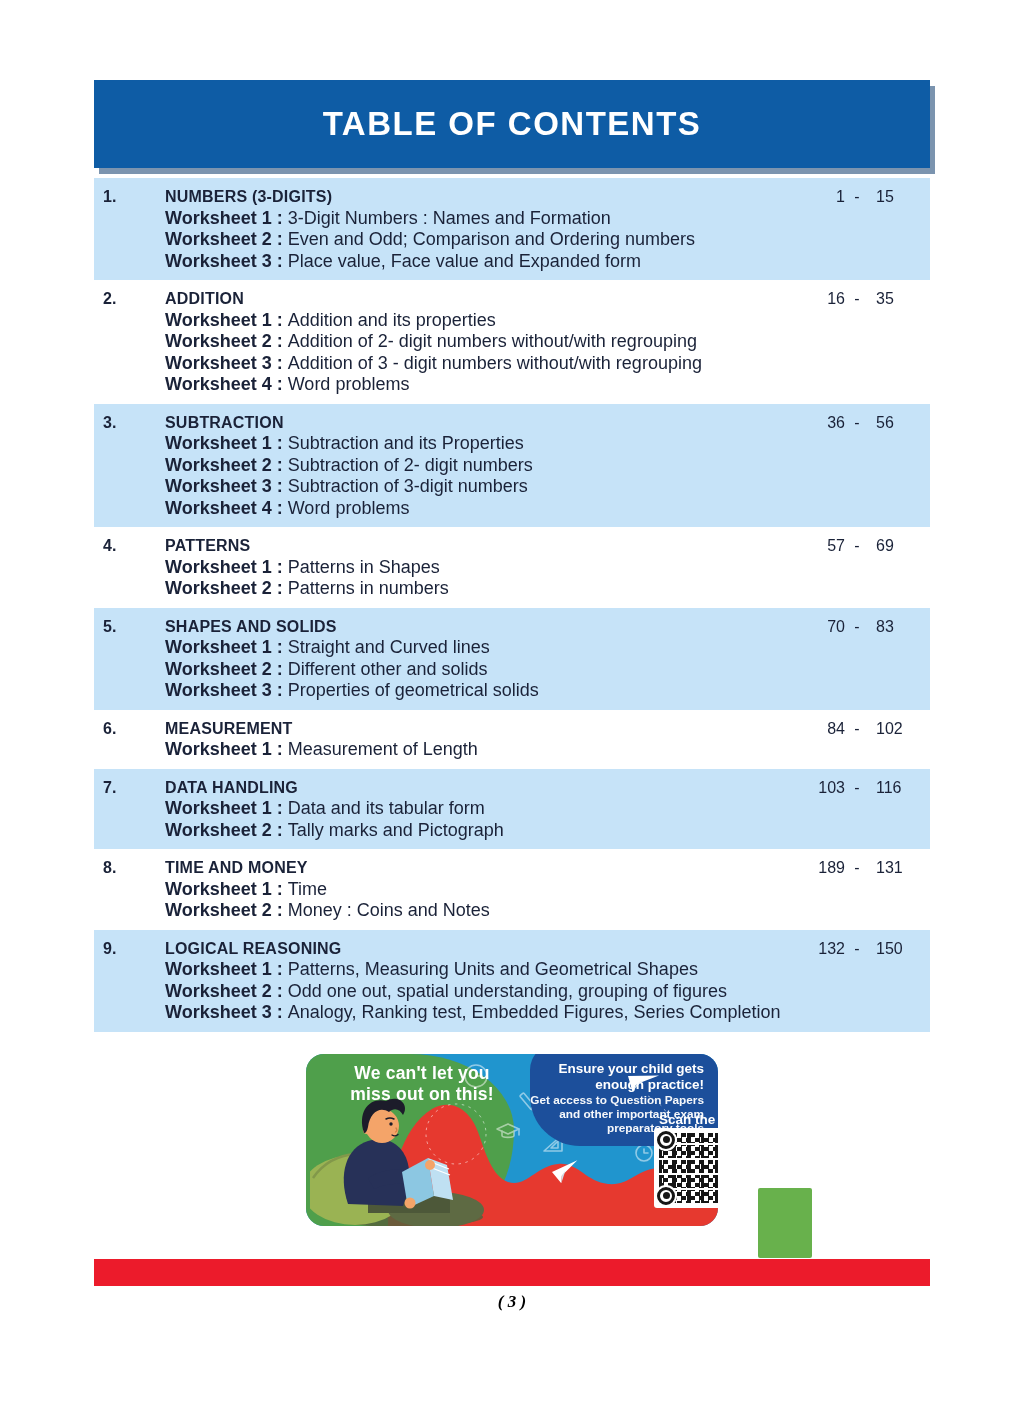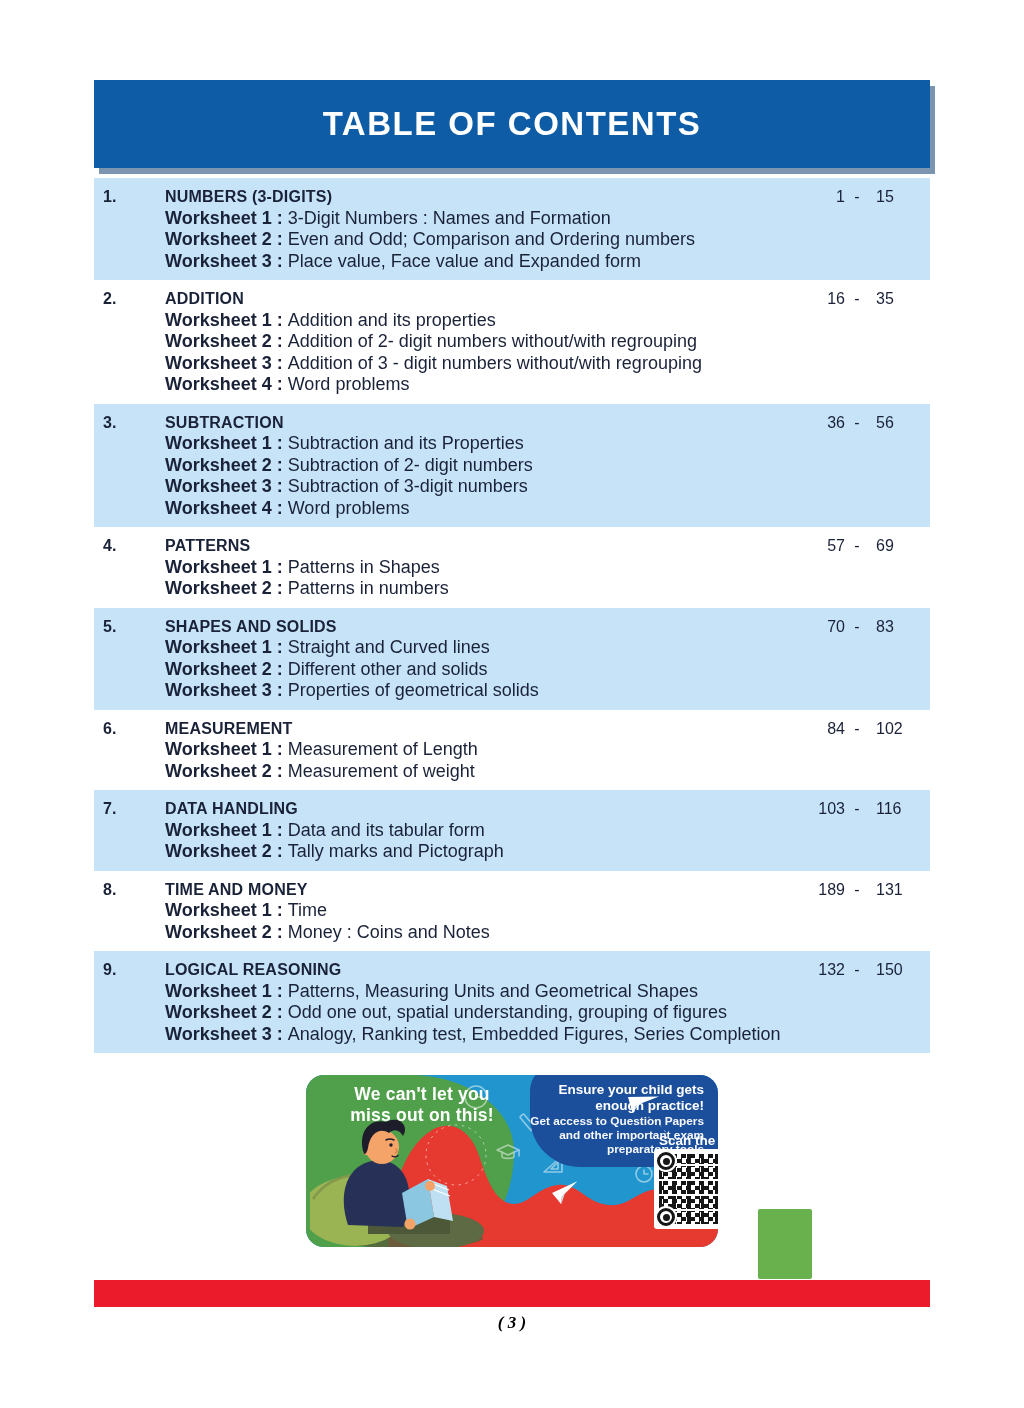--- a/index.html
+++ b/index.html
@@ -216,23 +216,20 @@
     <div class="num">6.</div>
     <div class="title">MEASUREMENT</div>
     <div class="pages">
       <span class="pstart">84</span>
       <span class="pdash">-</span>
       <span class="pend">102</span>
     </div>
     <div class="ws-list">
           <div class="ws-line">
     <span class="ws-label">Worksheet 1 :</span><span class="ws-text">Measurement of Length</span>
-  </div>
-          <div class="ws-line">
-    <span class="ws-label">Worksheet 2 :</span><span class="ws-text">Measurement of weight</span>
   </div>
         </div>
   </div>
       <div class="row alt">
     <div class="num">7.</div>
     <div class="title">DATA HANDLING</div>
     <div class="pages">
       <span class="pstart">103</span>
       <span class="pdash">-</span>
       <span class="pend">116</span>

